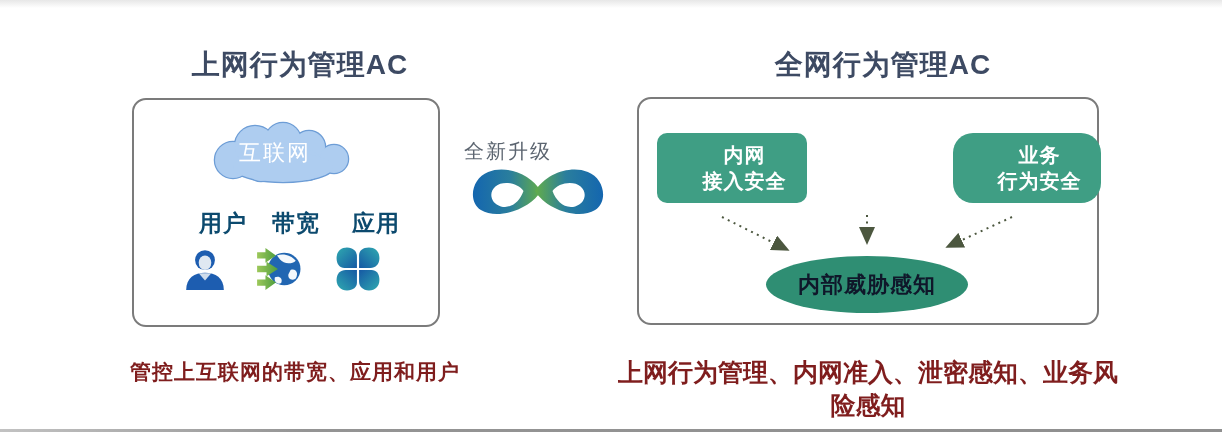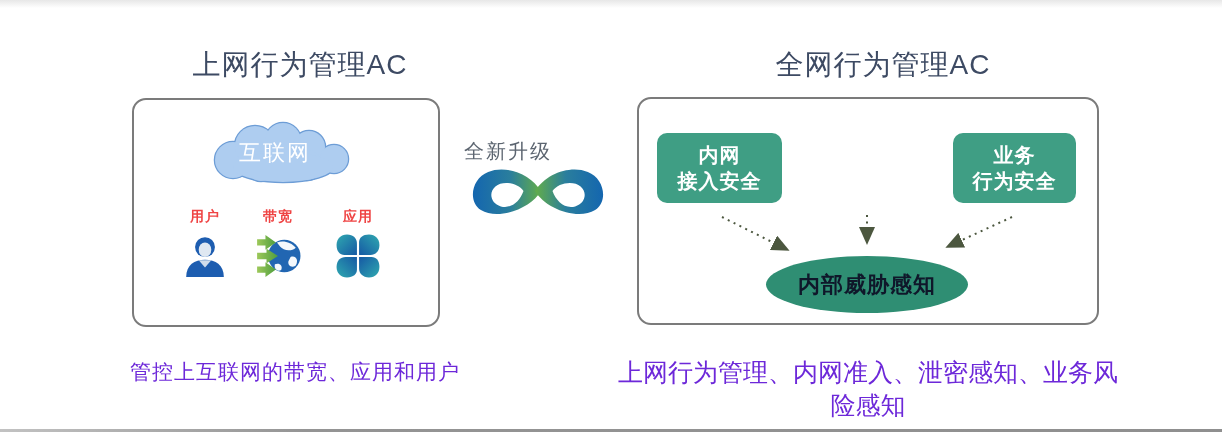--- a/index.html
+++ b/index.html
@@ -4,47 +4,47 @@
 <style>
   html,body{margin:0;padding:0;background:#fff;}
   .canvas{
     position:relative;width:1222px;height:440px;background:#fff;overflow:hidden;
     font-family:"Liberation Sans","DejaVu Sans",sans-serif;
   }
   .top-band{position:absolute;left:0;top:0;width:1222px;height:8px;
     background:linear-gradient(to bottom,#e7e7e7,#ffffff);}
   .bottom-line{position:absolute;left:0;top:429px;width:1222px;height:3px;
     background:linear-gradient(to right,#c2c2c2,#949494 25%,#8f8f8f);}
-  .panel-title{position:absolute;font-size:28px;font-weight:normal;color:#3d4a63;
+  .panel-title{position:absolute;font-size:28px;font-weight:bold;color:#3d4a63;
     text-align:center;letter-spacing:1px;}
   .title-left{left:130px;top:46px;width:340px;}
   .title-right{left:733px;top:46px;width:300px;}
   .big-box{position:absolute;background:#fff;border:2px solid #7b7b7b;border-radius:14px;}
   .box-left{left:132px;top:98px;width:304px;height:225px;}
   .box-right{left:637px;top:97px;width:458px;height:224px;}
   .cloud-wrap{position:absolute;left:195px;top:120px;width:172px;height:68px;}
   .cloud-wrap svg{position:absolute;left:0;top:0;}
   .cloud-label{position:absolute;left:0;top:18px;width:160px;text-align:center;
     color:#fff;font-size:22px;font-weight:normal;letter-spacing:2px;}
   .item{position:absolute;top:208px;width:84px;text-align:center;}
   .item-1{left:163px;} .item-2{left:236px;} .item-3{left:316px;}
-  .item-label{font-size:14px;font-weight:bold;color:#ef4444;letter-spacing:1px;}
+  .item-label{font-size:23px;font-weight:bold;color:#0c4a6e;letter-spacing:1px;text-align:right;}
   .item-icon{margin-top:7px;}
-  .caption{position:absolute;font-weight:normal;color:#6d28d9;text-align:center;}
+  .caption{position:absolute;font-weight:bold;color:#7f1d1d;text-align:center;}
   .caption-left{left:95px;top:358px;width:400px;font-size:21px;letter-spacing:1px;}
   .caption-right{left:618px;top:356px;width:500px;font-size:25px;}
   .upgrade-label{position:absolute;left:464px;top:138px;width:160px;text-align:left;
     font-size:20px;color:#5c6570;letter-spacing:2px;}
   .logo-wrap{position:absolute;left:462px;top:162px;width:152px;height:58px;}
   .pillar{position:absolute;top:133px;height:70px;background:#3f9e84;border-radius:10px;
     color:#fff;font-weight:bold;font-size:20px;text-align:center;
-    display:flex;flex-direction:column;justify-content:center;line-height:26px;letter-spacing:1px;}
+    display:flex;flex-direction:column;justify-content:center;line-height:26px;letter-spacing:1px;padding-left:25px;}
   .pillar-1{left:657px;width:125px;}
   .pillar-2{left:803px;width:124px;}
-  .pillar-3{left:953px;width:123px;}
+  .pillar-3{left:953px;width:123px;border-radius:20px;}
   .result-ellipse{position:absolute;left:766px;top:256px;width:202px;height:57px;
     background:#2f8e73;border-radius:50%;display:flex;align-items:center;justify-content:center;
     color:#0f172a;font-size:22px;font-weight:bold;letter-spacing:1px;}
   .arrows-overlay{position:absolute;left:0;top:0;width:1222px;height:440px;pointer-events:none;}
 </style>
 </head>
 <body>
 
 <div class="canvas">
 

